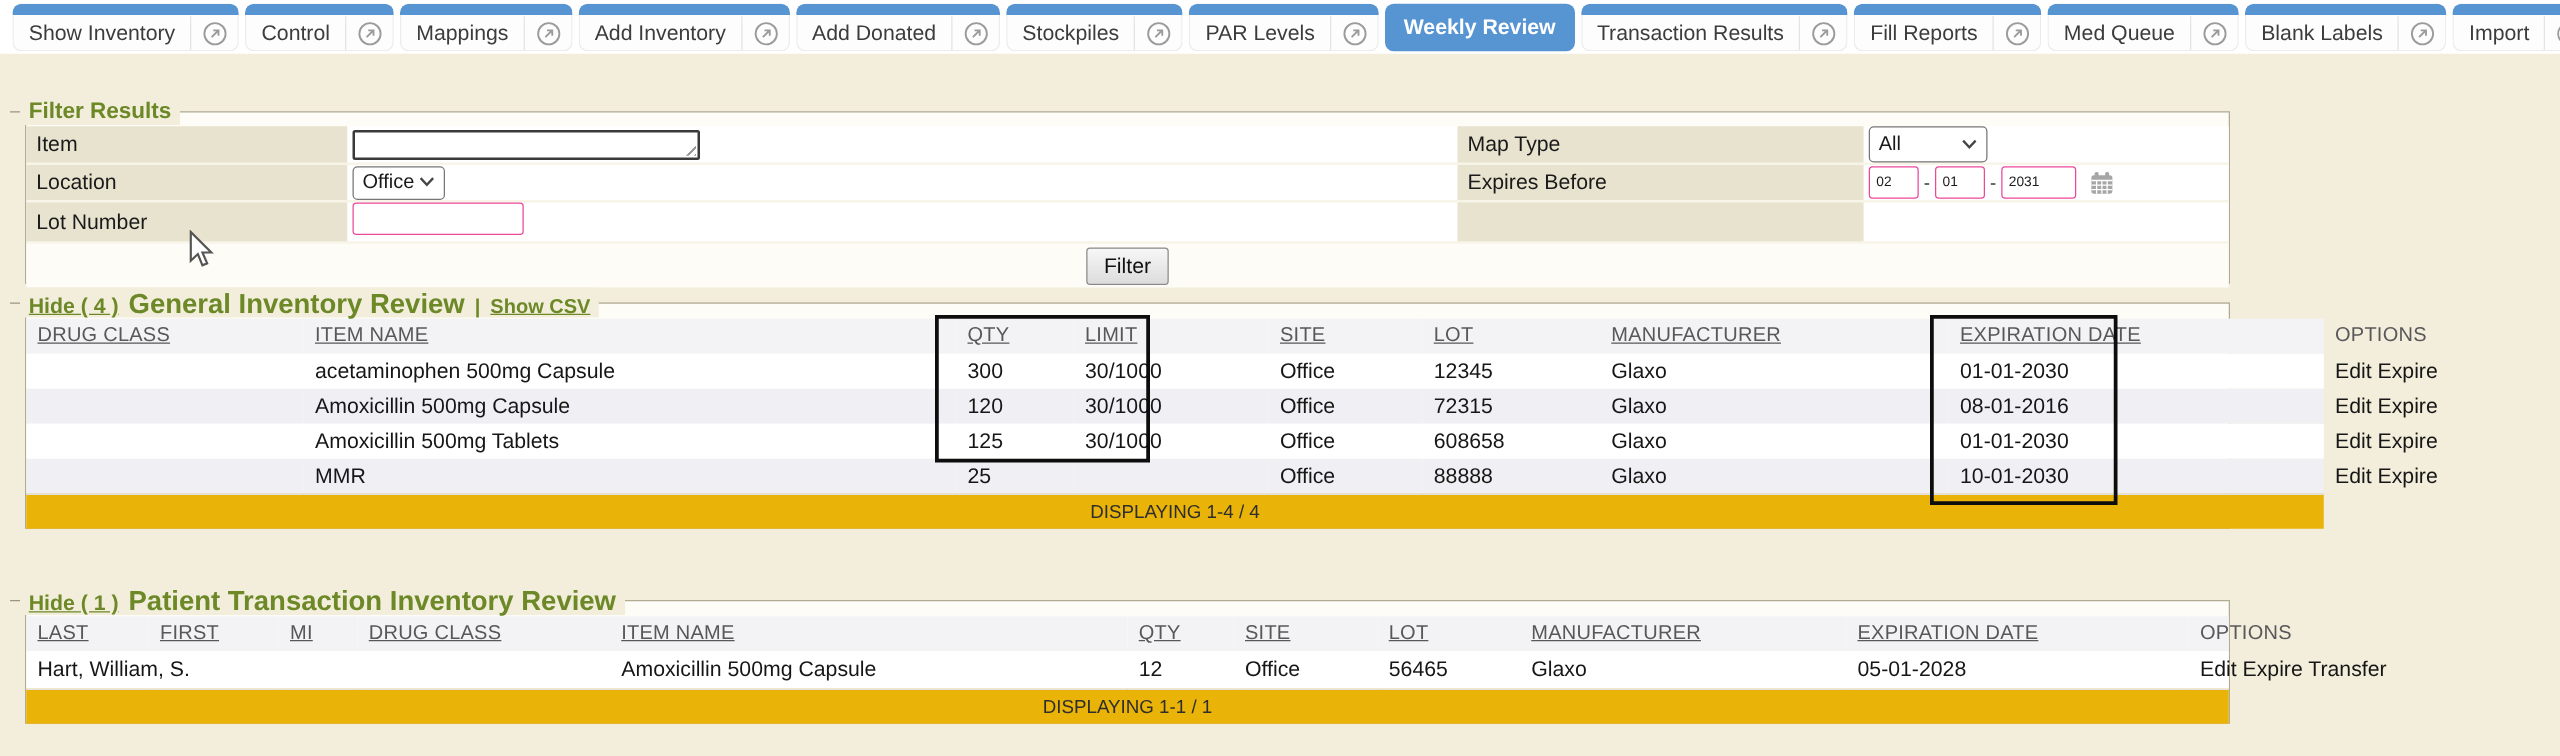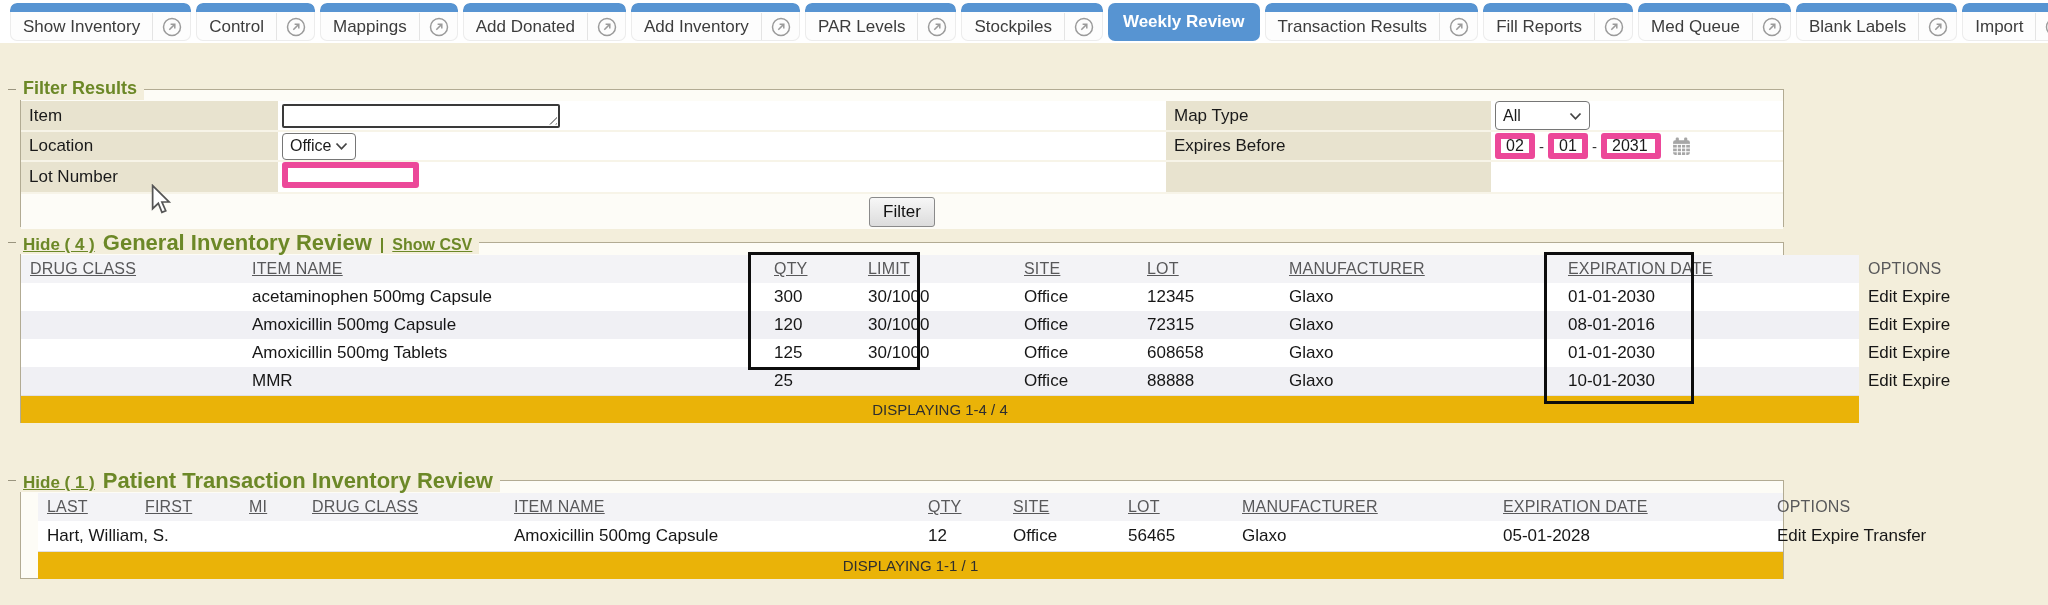--- a/index.html
+++ b/index.html
@@ -71,22 +71,22 @@
     background: repeating-linear-gradient(315deg, #9a9a9a 0 1.5px, transparent 1.5px 4.5px);
     clip-path: polygon(100% 0, 100% 100%, 0 100%);
   }
   .select-box {
     display: inline-flex; align-items: center; justify-content: space-between;
     background: #fff; border: 1px solid #767676; border-radius: 4px;
     height: 27px; padding: 0 7px; font-size: 16px; cursor: pointer;
   }
   .input-box {
     display: inline-flex; align-items: center;
-    background: #fff; border: 6px solid #ec4899; border-radius: 3px;
-    height: 26px; padding: 0 5px; font-size: 16px;
+    background: #fff; border: 1px solid #ec4899; border-radius: 3px;
+    height: 26px; padding: 0 5px; font-size: 11px;
   }
   .date-group { display: inline-flex; align-items: center; gap: 4px; }
   .date-dash { font-size: 15px; color: #333; }
   .filter-btn {
     font-family: "Liberation Sans", sans-serif; font-size: 17px; color: #111;
     background: linear-gradient(#f7f7f7, #dcdcdc);
     border: 1px solid #8a8a8a; border-radius: 3px;
     padding: 4px 13px; cursor: pointer;
   }
 
@@ -152,60 +152,60 @@
           <svg width="22" height="22" viewBox="0 0 22 22">
             <circle cx="11" cy="11" r="8.5" fill="none" stroke="#9b9b9b" stroke-width="1.5"></circle>
             <path d="M8.3 13.7 L13.4 8.6 M9.6 8.3 h4.2 v4.2" fill="none" stroke="#9b9b9b" stroke-width="1.5"></path>
           </svg>
         </span>
       </div>
   </div>
   <div class="tab">
     <div class="tab-cap"></div>
     <div class="tab-body">
+        <span class="tab-label">Add Inventory</span>
+        <span class="tab-divider"></span>
+        <span class="tab-ext">
+          <svg width="22" height="22" viewBox="0 0 22 22">
+            <circle cx="11" cy="11" r="8.5" fill="none" stroke="#9b9b9b" stroke-width="1.5"></circle>
+            <path d="M8.3 13.7 L13.4 8.6 M9.6 8.3 h4.2 v4.2" fill="none" stroke="#9b9b9b" stroke-width="1.5"></path>
+          </svg>
+        </span>
+      </div>
+  </div>
+  <div class="tab">
+    <div class="tab-cap"></div>
+    <div class="tab-body">
         <span class="tab-label">Add Donated</span>
         <span class="tab-divider"></span>
         <span class="tab-ext">
           <svg width="22" height="22" viewBox="0 0 22 22">
             <circle cx="11" cy="11" r="8.5" fill="none" stroke="#9b9b9b" stroke-width="1.5"></circle>
             <path d="M8.3 13.7 L13.4 8.6 M9.6 8.3 h4.2 v4.2" fill="none" stroke="#9b9b9b" stroke-width="1.5"></path>
           </svg>
         </span>
       </div>
   </div>
   <div class="tab">
     <div class="tab-cap"></div>
     <div class="tab-body">
-        <span class="tab-label">Add Inventory</span>
+        <span class="tab-label">Stockpiles</span>
         <span class="tab-divider"></span>
         <span class="tab-ext">
           <svg width="22" height="22" viewBox="0 0 22 22">
             <circle cx="11" cy="11" r="8.5" fill="none" stroke="#9b9b9b" stroke-width="1.5"></circle>
             <path d="M8.3 13.7 L13.4 8.6 M9.6 8.3 h4.2 v4.2" fill="none" stroke="#9b9b9b" stroke-width="1.5"></path>
           </svg>
         </span>
       </div>
   </div>
   <div class="tab">
     <div class="tab-cap"></div>
     <div class="tab-body">
         <span class="tab-label">PAR Levels</span>
-        <span class="tab-divider"></span>
-        <span class="tab-ext">
-          <svg width="22" height="22" viewBox="0 0 22 22">
-            <circle cx="11" cy="11" r="8.5" fill="none" stroke="#9b9b9b" stroke-width="1.5"></circle>
-            <path d="M8.3 13.7 L13.4 8.6 M9.6 8.3 h4.2 v4.2" fill="none" stroke="#9b9b9b" stroke-width="1.5"></path>
-          </svg>
-        </span>
-      </div>
-  </div>
-  <div class="tab">
-    <div class="tab-cap"></div>
-    <div class="tab-body">
-        <span class="tab-label">Stockpiles</span>
         <span class="tab-divider"></span>
         <span class="tab-ext">
           <svg width="22" height="22" viewBox="0 0 22 22">
             <circle cx="11" cy="11" r="8.5" fill="none" stroke="#9b9b9b" stroke-width="1.5"></circle>
             <path d="M8.3 13.7 L13.4 8.6 M9.6 8.3 h4.2 v4.2" fill="none" stroke="#9b9b9b" stroke-width="1.5"></path>
           </svg>
         </span>
       </div>
   </div>
   <div class="tab active">
@@ -456,21 +456,21 @@
 </div>
 
 <div class="section" style="top:468px; height:111px;">
   <div class="topline" style="top:12px;"></div>
   <div class="legend-row" style="height:24px;">
     <span class="legend-inner">
       <span class="green legend-hide">Hide ( 1 )</span>
       <span class="green legend-title-lg">Patient Transaction Inventory Review</span>
     </span>
   </div>
-  <div class="section-body" style="top:12px; padding-top:12px;padding-left:17px;">
+  <div class="section-body" style="top:12px; padding-top:12px;">
     <table class="rev-table">
       <colgroup>
           <col style="width:98px">
           <col style="width:104px">
           <col style="width:63px">
           <col style="width:202px">
           <col style="width:414px">
           <col style="width:85px">
           <col style="width:115px">
           <col style="width:114px">

